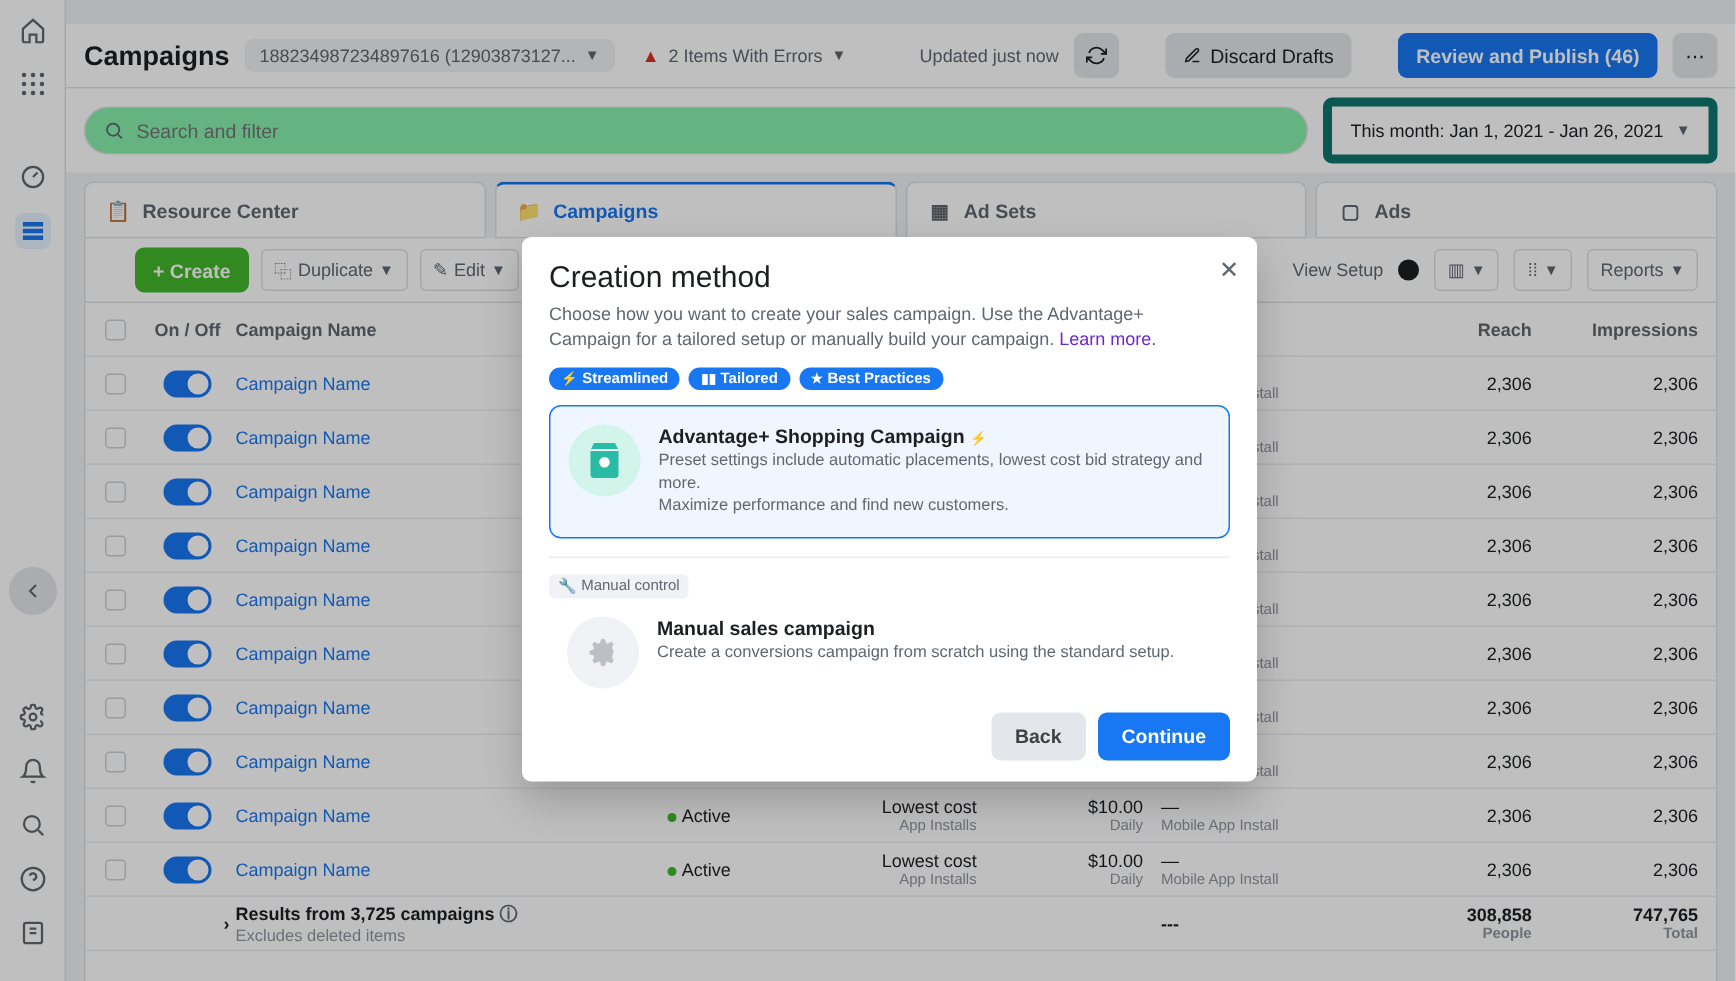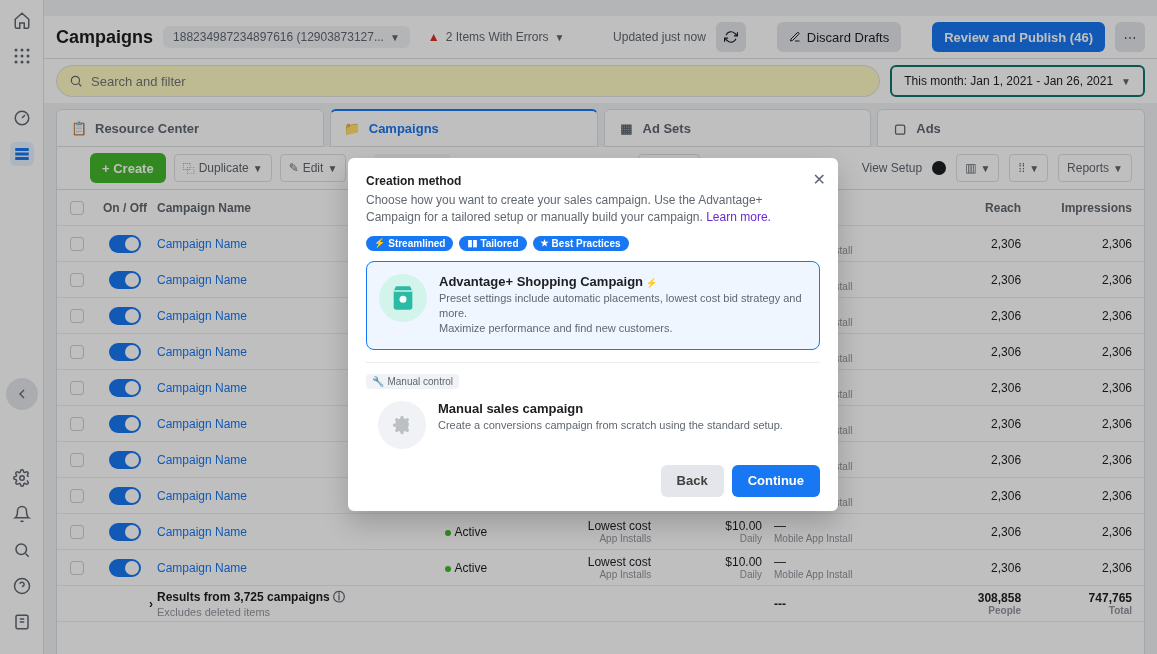--- a/index.html
+++ b/index.html
@@ -24,23 +24,23 @@
 .tri { color: #d93025; }
 .hdr-spacer { flex: 1; }
 .upd { font-size: 12px; color: #606770; }
 .icon-btn { width: 30px; height: 30px; background: #e4e6eb; border-radius: 6px; display: flex; align-items: center; justify-content: center; color: #1c1e21; }
 .btn { height: 30px; padding: 0 12px; border-radius: 6px; display: flex; align-items: center; gap: 6px; font-size: 13px; font-weight: 500; margin-left: 21px; }
 .btn.light { background: #e4e6eb; color: #1c1e21; }
 .btn.primary { background: #1877f2; color: #fff; font-weight: 600; }
 
 
 .hdr2 { display: flex; align-items: center; gap: 10px; padding: 6px 12px; background: #fff; }
-.search { flex: 1; height: 32px; background: #fef9c3; border: 1px solid #dddfe2; border-radius: 18px; display: flex; align-items: center; padding: 0 12px; gap: 8px; color: #606770; }
+.search { flex: 1; height: 32px; background: #86efac; border: 1px solid #dddfe2; border-radius: 18px; display: flex; align-items: center; padding: 0 12px; gap: 8px; color: #606770; }
 .search input { border: none; background: transparent; outline: none; flex: 1; font-size: 13px; color: #606770; }
-.date-pill { height: 32px; padding: 0 12px; border: 2px solid #0f766e; border-radius: 6px; display: flex; align-items: center; gap: 8px; font-size: 12px; background: #fff; }
+.date-pill { height: 44px; padding: 0 12px; border: 6px solid #0f766e; border-radius: 6px; display: flex; align-items: center; gap: 8px; font-size: 12px; background: #fff; }
 
 
 .tabs { display: flex; align-items: stretch; padding: 0 12px; margin-top: 6px; gap: 6px; }
 .tab { flex: 1; min-height: 38px; background: #fff; border: 1px solid #dddfe2; border-radius: 6px 6px 0 0; display: flex; align-items: center; gap: 8px; padding: 0 14px; font-weight: 600; color: #606770; }
 .tab.active { border-top: 2px solid #1877f2; color: #1877f2; }
 .tab .tico { width: 16px; height: 16px; display: flex; align-items: center; justify-content: center; }
 
 
 .toolbar { display: flex; align-items: center; gap: 8px; padding: 6px 12px; background: #fff; border: 1px solid #dddfe2; border-top: none; margin: 0 12px; }
 .toolbar .btn.green { background: #42b72a; color: #fff; font-weight: 700; }
@@ -71,21 +71,21 @@
 .tog::after { content: ""; position: absolute; right: 2px; top: 2px; width: 14px; height: 14px; background: #fff; border-radius: 50%; }
 .status-dot { width: 6px; height: 6px; border-radius: 50%; background: #42b72a; display: inline-block; margin-right: 4px; }
 .trow.footer { font-weight: 600; color: #1c1e21; }
 .footer .col-name { color: #1c1e21; display: flex; align-items: center; gap: 6px; }
 .footer-sub { font-weight: 400; color: #90949c; font-size: 11px; }
 
 
 .backdrop { position: absolute; inset: 0; background: rgba(0,0,0,0.25); z-index: 50; }
 .modal { position: absolute; left: 348px; top: 158px; width: 490px; background: #fff; border-radius: 6px; box-shadow: 0 12px 28px rgba(0,0,0,0.2); z-index: 60; padding: 16px 18px 14px; }
 .modal .close { position: absolute; right: 12px; top: 12px; color: #606770; font-size: 16px; }
-.modal h2 { font-size: 12px; font-weight: 700; margin-bottom: 4px; }
+.modal h2 { font-size: 20px; font-weight: 400; margin-bottom: 4px; }
 .modal .desc { font-size: 12px; color: #606770; line-height: 1.4; }
 .modal .desc a { color: #6d28d9; text-decoration: none; }
 .pills { display: flex; gap: 6px; margin: 10px 0; }
 .pill { background: #1877f2; color: #fff; border-radius: 10px; padding: 2px 8px; font-size: 10px; font-weight: 600; display: flex; align-items: center; gap: 3px; }
 .opt-card { display: flex; gap: 12px; padding: 12px; border: 1px solid #dddfe2; border-radius: 8px; margin-bottom: 12px; align-items: flex-start; }
 .opt-card.sel { border-color: #1877f2; background: #f0f6ff; }
 .opt-ico { width: 48px; height: 48px; border-radius: 50%; background: #d2f4ea; display: flex; align-items: center; justify-content: center; flex-shrink: 0; }
 .opt-ico.grey { background: #f0f2f5; color: #bcc0c4; }
 .opt-txt .ot { font-weight: 700; font-size: 13px; margin-bottom: 2px; }
 .opt-txt .os { font-size: 11px; color: #606770; line-height: 1.4; }

